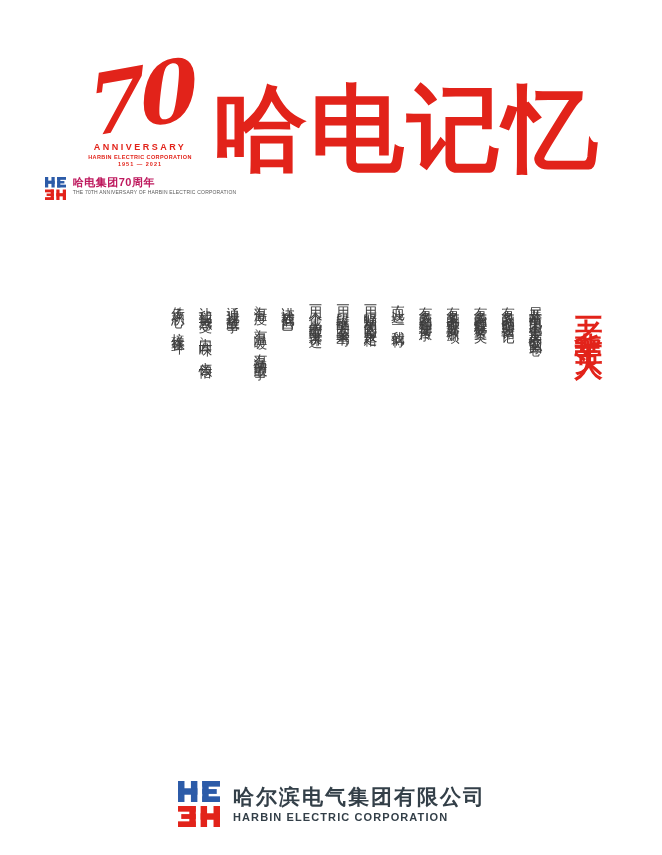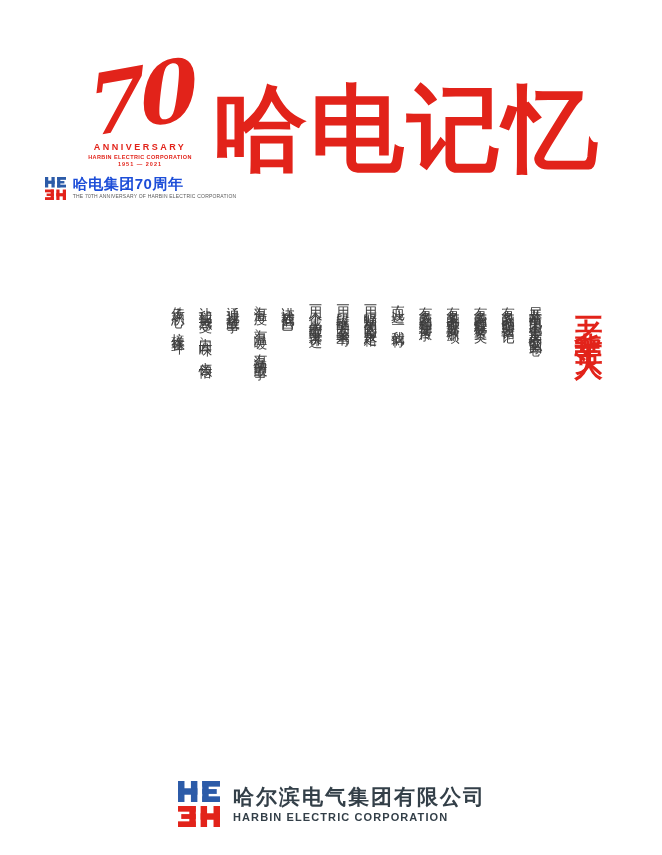--- a/index.html
+++ b/index.html
@@ -29,21 +29,21 @@
   }
   .anniv-word   { font-size:9px;  font-weight:bold; letter-spacing:2.5px; margin-top:6px; }
   .anniv-company{ font-size:5.5px;font-weight:bold; letter-spacing:0.4px; margin-top:2px; }
   .anniv-years  { font-size:5.5px;font-weight:bold; letter-spacing:1px;   margin-top:1px; }
 
   .group-row {
     margin-top:9px; display:flex; align-items:flex-start;
     justify-content:center; gap:6px; text-align:left;
   }
   .group-mark { width:23px; height:23px; flex:0 0 auto; margin-top:1px; }
-  .group-cn { font-size:15px; font-weight:bold; letter-spacing:0.5px; color:#1d4ed8; line-height:1.1; }
+  .group-cn { font-size:11px; font-weight:bold; letter-spacing:0.5px; color:#be185d; line-height:1.1; }
   .group-en { font-size:5px; color:#5a5a5a; letter-spacing:0.2px; margin-top:1px; white-space:nowrap; }
 
   
   .main-title {
     position:absolute; left:213px; top:80px;
     font-size:94px; line-height:1.05; font-weight:900;
     color:#e2231a; letter-spacing:3px; white-space:nowrap;
     font-family:"Liberation Sans", sans-serif;
   }
 

